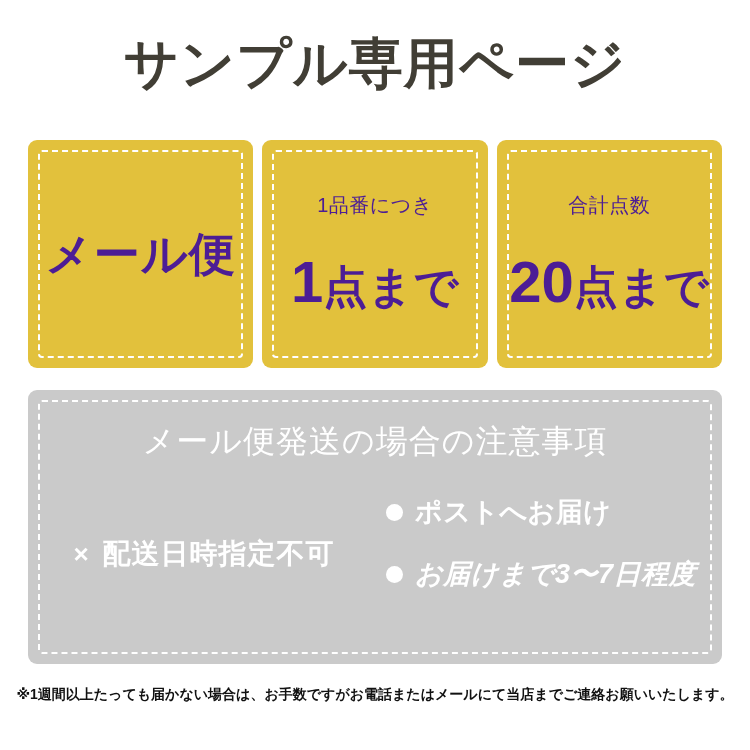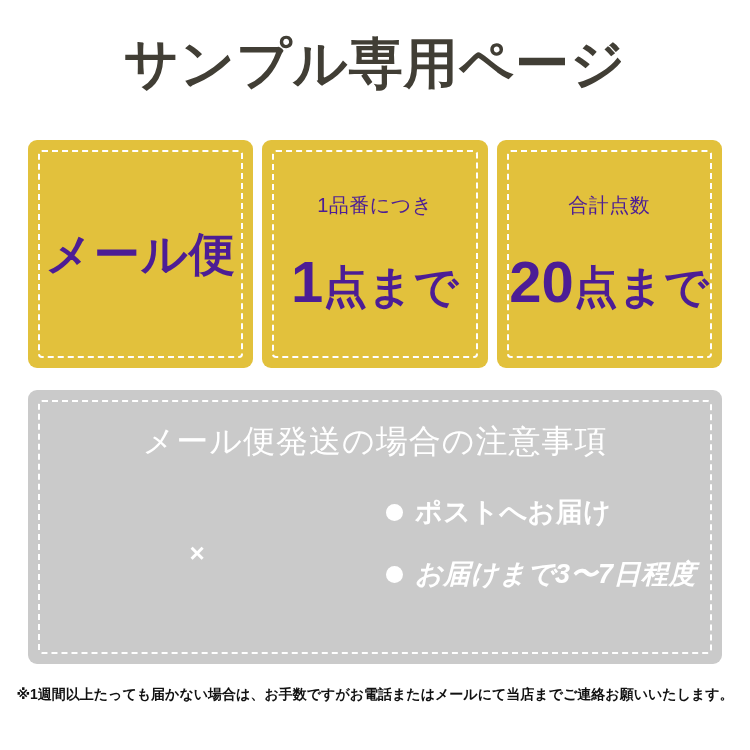--- a/index.html
+++ b/index.html
@@ -294,20 +294,21 @@
   <div class="notice-panel">
     <div class="notice-inner">
 
       <div class="notice-heading">メール便発送の場合の注意事項</div>
 
       <div class="notice-body">
 
         <div class="notice-left">
           <div class="nl-wrap">
             <span class="x-mark">×</span>
+            <span class="nl-text">配送日時指定不可</span>
           </div>
         </div>
 
         <div class="notice-right">
 
           <div class="bullet-item">
             <span class="bullet-dot"></span>
             <span class="bullet-text">
               <span class="sub-line">ポストへお届け</span>
             </span>

